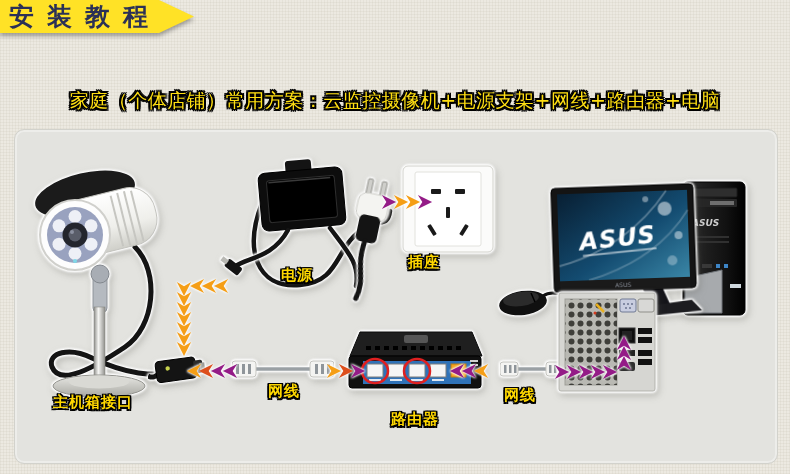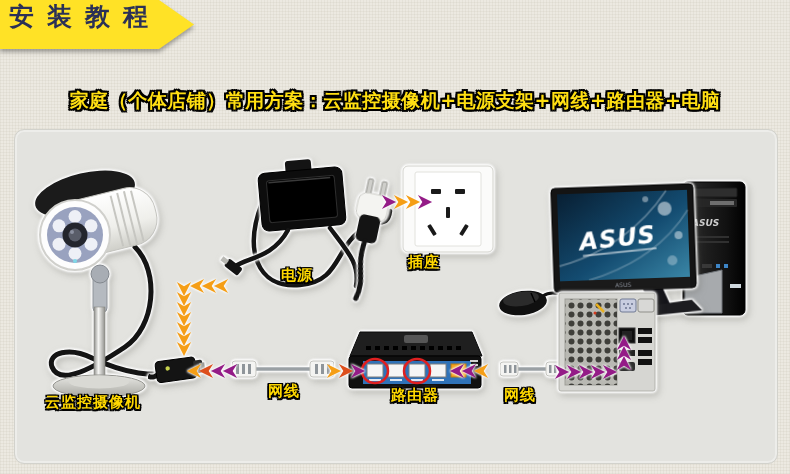--- a/index.html
+++ b/index.html
@@ -7,32 +7,32 @@
     position:relative;width:790px;height:474px;overflow:hidden;
     font-family:"DejaVu Sans","Liberation Sans",sans-serif;
     background-color:#ece9e1;
     background-image:
       repeating-linear-gradient(0deg, rgba(185,180,162,.14) 0 1px, transparent 1px 3px),
       repeating-linear-gradient(90deg, rgba(185,180,162,.14) 0 1px, transparent 1px 3px);
   }
   
   .banner-wrap{position:absolute;left:0;top:23;filter:drop-shadow(0 3px 2px rgba(60,60,60,.45));}
   .banner{
-    width:194px;height:49px;background:#ffe226;
+    width:194px;height:33px;background:#ffe226;
     clip-path:polygon(0 0,82% 0,100% 50%,82% 100%,0 100%);
-    display:flex;align-items:flex-start;
+    display:flex;align-items:center;
   }
   .banner span{
     color:#2b3156;font-size:25px;font-weight:bold;
     letter-spacing:13px;padding-left:9px;white-space:nowrap;
   }
   
   .subtitle{
     position:absolute;top:88px;left:0;width:100%;text-align:center;
-    font-size:19px;font-weight:bold;letter-spacing:0.5px;color:#ffdf12;
+    font-size:19px;font-weight:normal;letter-spacing:0.5px;color:#ffdf12;
     text-shadow:
       -2px -2px 0 #000,0 -2px 0 #000,2px -2px 0 #000,
       -2px 0 0 #000,2px 0 0 #000,
       -2px 2px 0 #000,0 2px 0 #000,2px 2px 0 #000,
       -1px -1px 0 #000,1px -1px 0 #000,-1px 1px 0 #000,1px 1px 0 #000;
   }
   
   .panel{
     position:absolute;left:14px;top:129px;width:762px;height:333px;
     background:#e3e3df;border:1px solid #d2d2cc;border-radius:10px;
@@ -455,20 +455,20 @@
         <polygon points="1,1 17,9 1,17 6,9" fill="#941C87" transform="rotate(270 9 9)"></polygon>
       </svg>
       <svg width="16" height="16" viewBox="0 0 18 18">
         <polygon points="1,1 17,9 1,17 6,9" fill="#941C87" transform="rotate(270 9 9)"></polygon>
       </svg>
       <svg width="16" height="16" viewBox="0 0 18 18">
         <polygon points="1,1 17,9 1,17 6,9" fill="#941C87" transform="rotate(270 9 9)"></polygon>
       </svg>
     </div>
 
-  <div class="lbl" style="left:38px;top:393px;width:110px;">云监控摄像机</div>
+  <div class="lbl" style="left:38px;top:393px;width:110px;">主机箱接口</div>
   <div class="lbl" style="left:267px;top:266px;width:60px;font-family:Liberation Mono, monospace;">电源</div>
   <div class="lbl" style="left:394px;top:253px;width:60px;">插座</div>
   <div class="lbl" style="left:254px;top:382px;width:60px;">网线</div>
-  <div class="lbl" style="left:380px;top:386px;width:70px;">路由器</div>
+  <div class="lbl" style="left:380px;top:410px;width:70px;">路由器</div>
   <div class="lbl" style="left:490px;top:386px;width:60px;">网线</div>
 
 </div>
 
 </body></html>

